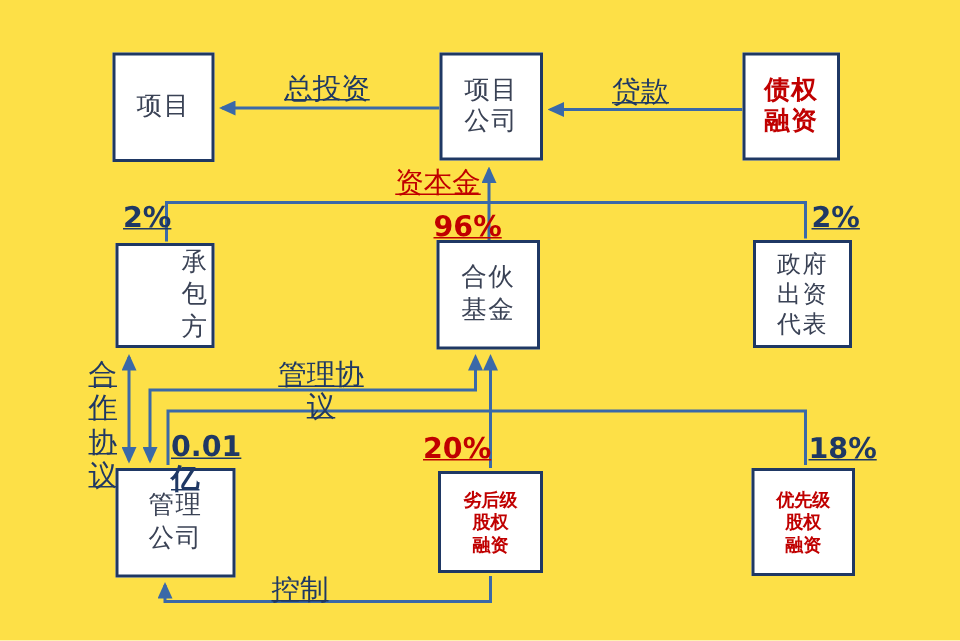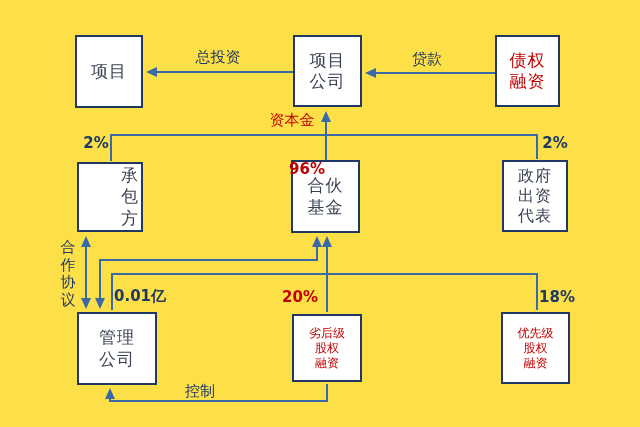--- a/index.html
+++ b/index.html
@@ -7,25 +7,25 @@
     position:relative;width:640px;height:427px;background:#fde047;overflow:hidden;
     font-family:"DejaVu Sans","Liberation Sans",sans-serif;
   }
   .wires{position:absolute;left:0;top:0;width:640px;height:427px;}
   .box{
     position:absolute;border:2px solid #1f3864;background:#ffffff;box-sizing:border-box;
     display:flex;align-items:center;justify-content:center;text-align:center;
     color:#3a4255;font-size:17px;line-height:1.25;letter-spacing:1px;z-index:2;
   }
   .box span{white-space:pre-line;}
-  .box.red{color:#c00000;font-weight:normal;}
+  .box.red{color:#c00000;font-weight:bold;}
   .box.red.small{font-size:12px;letter-spacing:0;}
   .lbl{
-    position:absolute;color:#1f3864;font-size:15px;line-height:1.1;
-    text-align:center;z-index:3;white-space:pre-line;
+    position:absolute;color:#1f3864;font-size:19px;line-height:1.1;
+    text-align:center;z-index:3;white-space:pre-line;text-decoration:underline;
   }
   .lbl.red{color:#c00000;}
   .lbl.bold{font-weight:bold;}
   .lbl.vert{line-height:1.18;letter-spacing:0;}
 </style>
 </head>
 <body>
 
 <div class="canvas">
 
@@ -94,26 +94,27 @@
 股权
 融资</span>
   </div>
 
   <div class="lbl" style="left:183px;top:49px;width:70px;">总投资</div>
 
   <div class="lbl" style="left:403px;top:51px;width:48px;">贷款</div>
 
   <div class="lbl red" style="left:263px;top:112px;width:58px;">资本金</div>
 
-  <div class="lbl red bold" style="left:289px;top:141px;width:36px;margin-top:20px;">96%</div>
+  <div class="lbl red bold" style="left:289px;top:141px;width:36px;">96%</div>
 
   <div class="lbl bold" style="left:82px;top:135px;width:28px;">2%</div>
 
   <div class="lbl bold" style="left:541px;top:135px;width:28px;">2%</div>
 
+  <div class="lbl" style="left:177px;top:240px;width:74px;">管理协议</div>
 
   <div class="lbl vert" style="left:59px;top:239px;width:18px;">合
 作
 协
 议</div>
 
   <div class="lbl bold" style="left:114px;top:288px;width:52px;text-align:left;">0.01亿</div>
 
   <div class="lbl red bold" style="left:282px;top:289px;width:36px;text-align:right;">20%</div>
 

